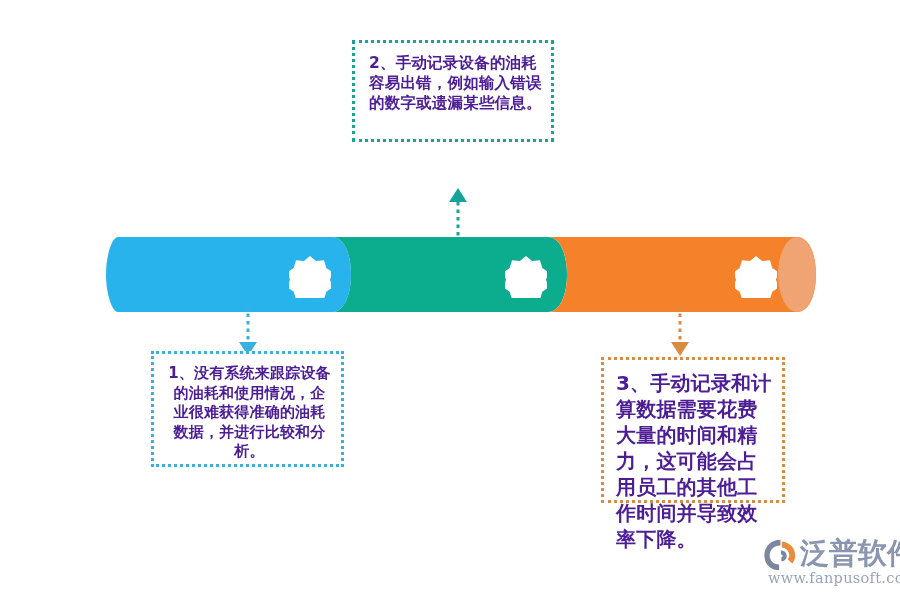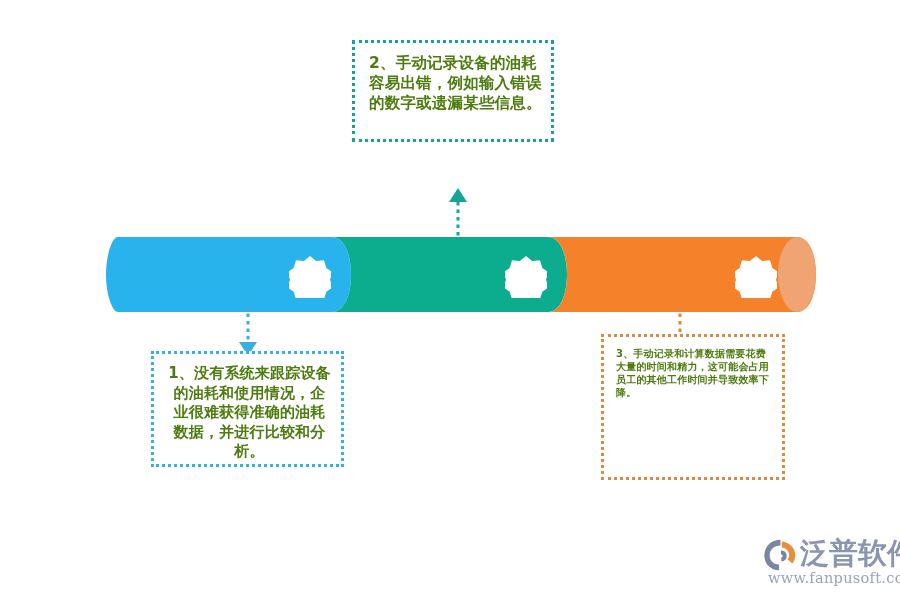--- a/index.html
+++ b/index.html
@@ -19,44 +19,44 @@
   }
 
   
   .callout {
     position: absolute;
     box-sizing: border-box;
     background: #ffffff;
     font-weight: bold;
     line-height: 1.30;
     letter-spacing: 0.2px;
-    color: #4d7c0f;
+    color: #4c1d95;
     white-space: pre-line;
   }
   .callout.teal  { border: 3px dotted #17a398; }
   .callout.blue  { border: 3px dotted #3ab0dd; text-align: center; }
   .callout.orange{ border: 3px dotted #d98b3e; }
 
   #callout-top {
     left: 352px; top: 40px;
     width: 202px; height: 102px;
     padding: 10px 9px 0 14px;
     font-size: 15.5px;
   }
   #callout-left {
     left: 151px; top: 351px;
     width: 193px; height: 116px;
     padding: 10px 8px 0 12px;
     font-size: 15px;
   }
   #callout-right {
-    left: 601px; top: 334px;
+    left: 601px; top: 357px;
     width: 184px; height: 146px;
     padding: 10px 8px 0 12px;
-    font-size: 10px;
+    font-size: 20px;
   }
 
   
   .connector {
     position: absolute;
   }
 
   
   #cylinder-wrap {
     position: absolute;

